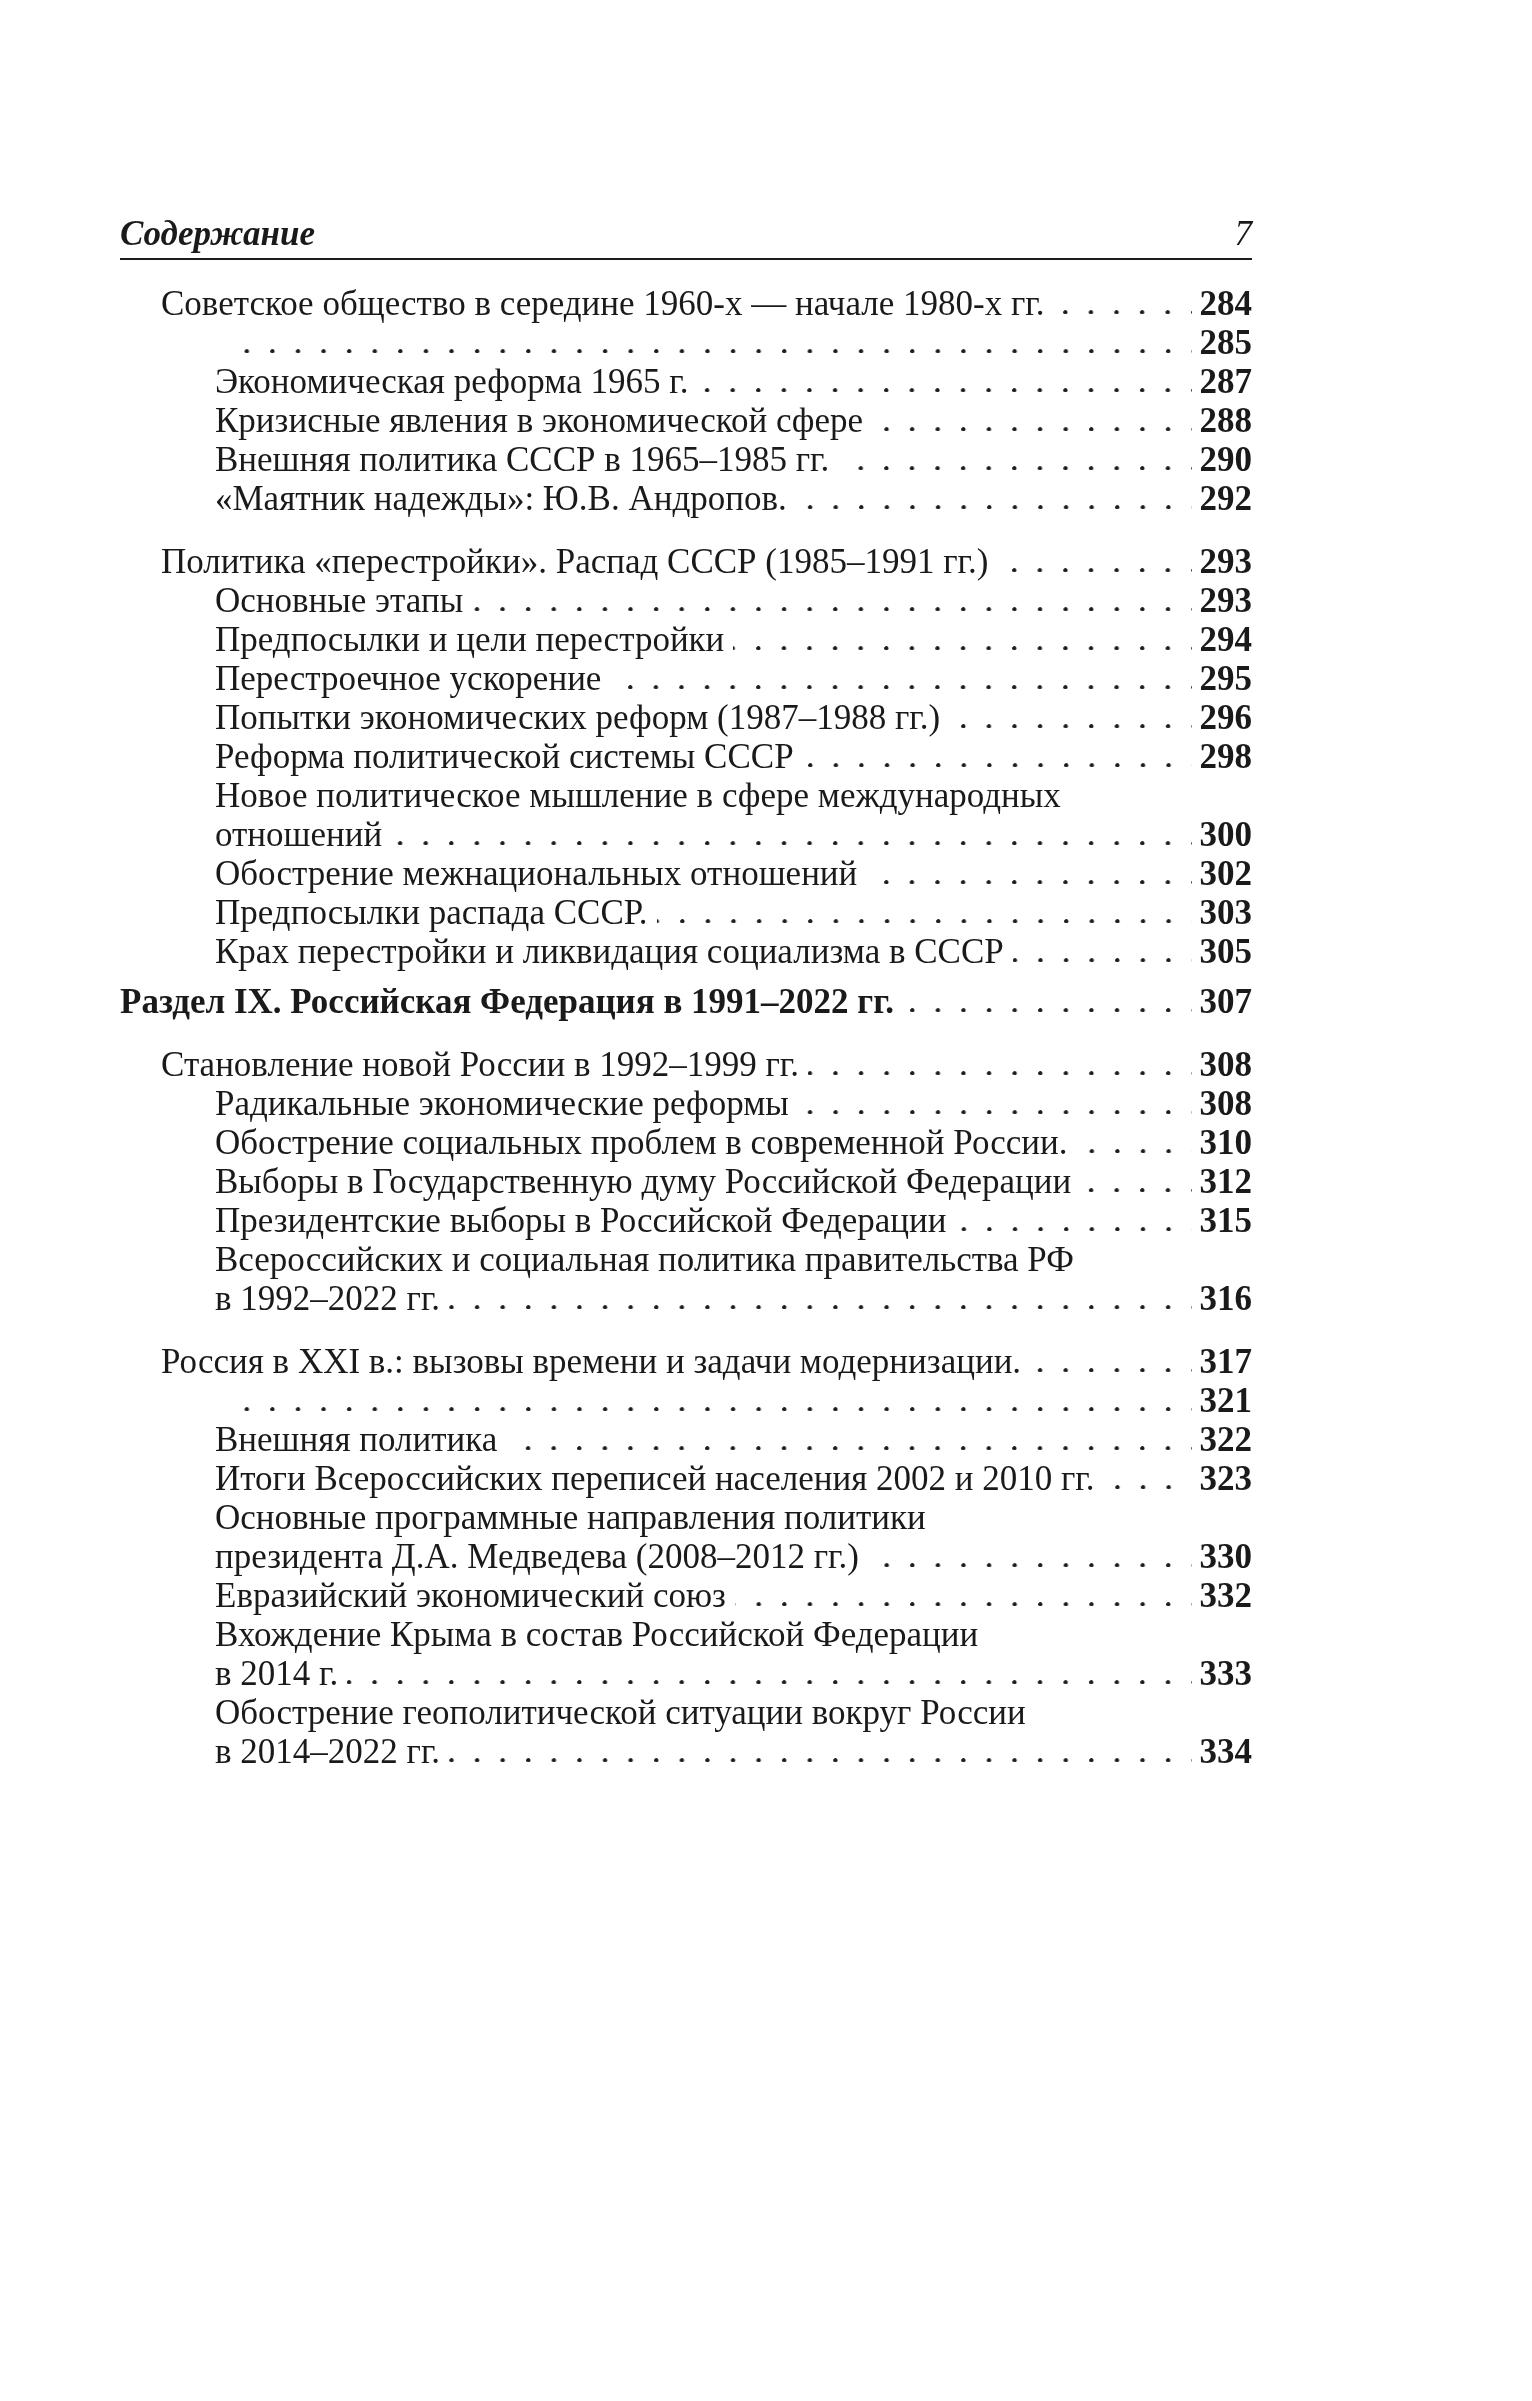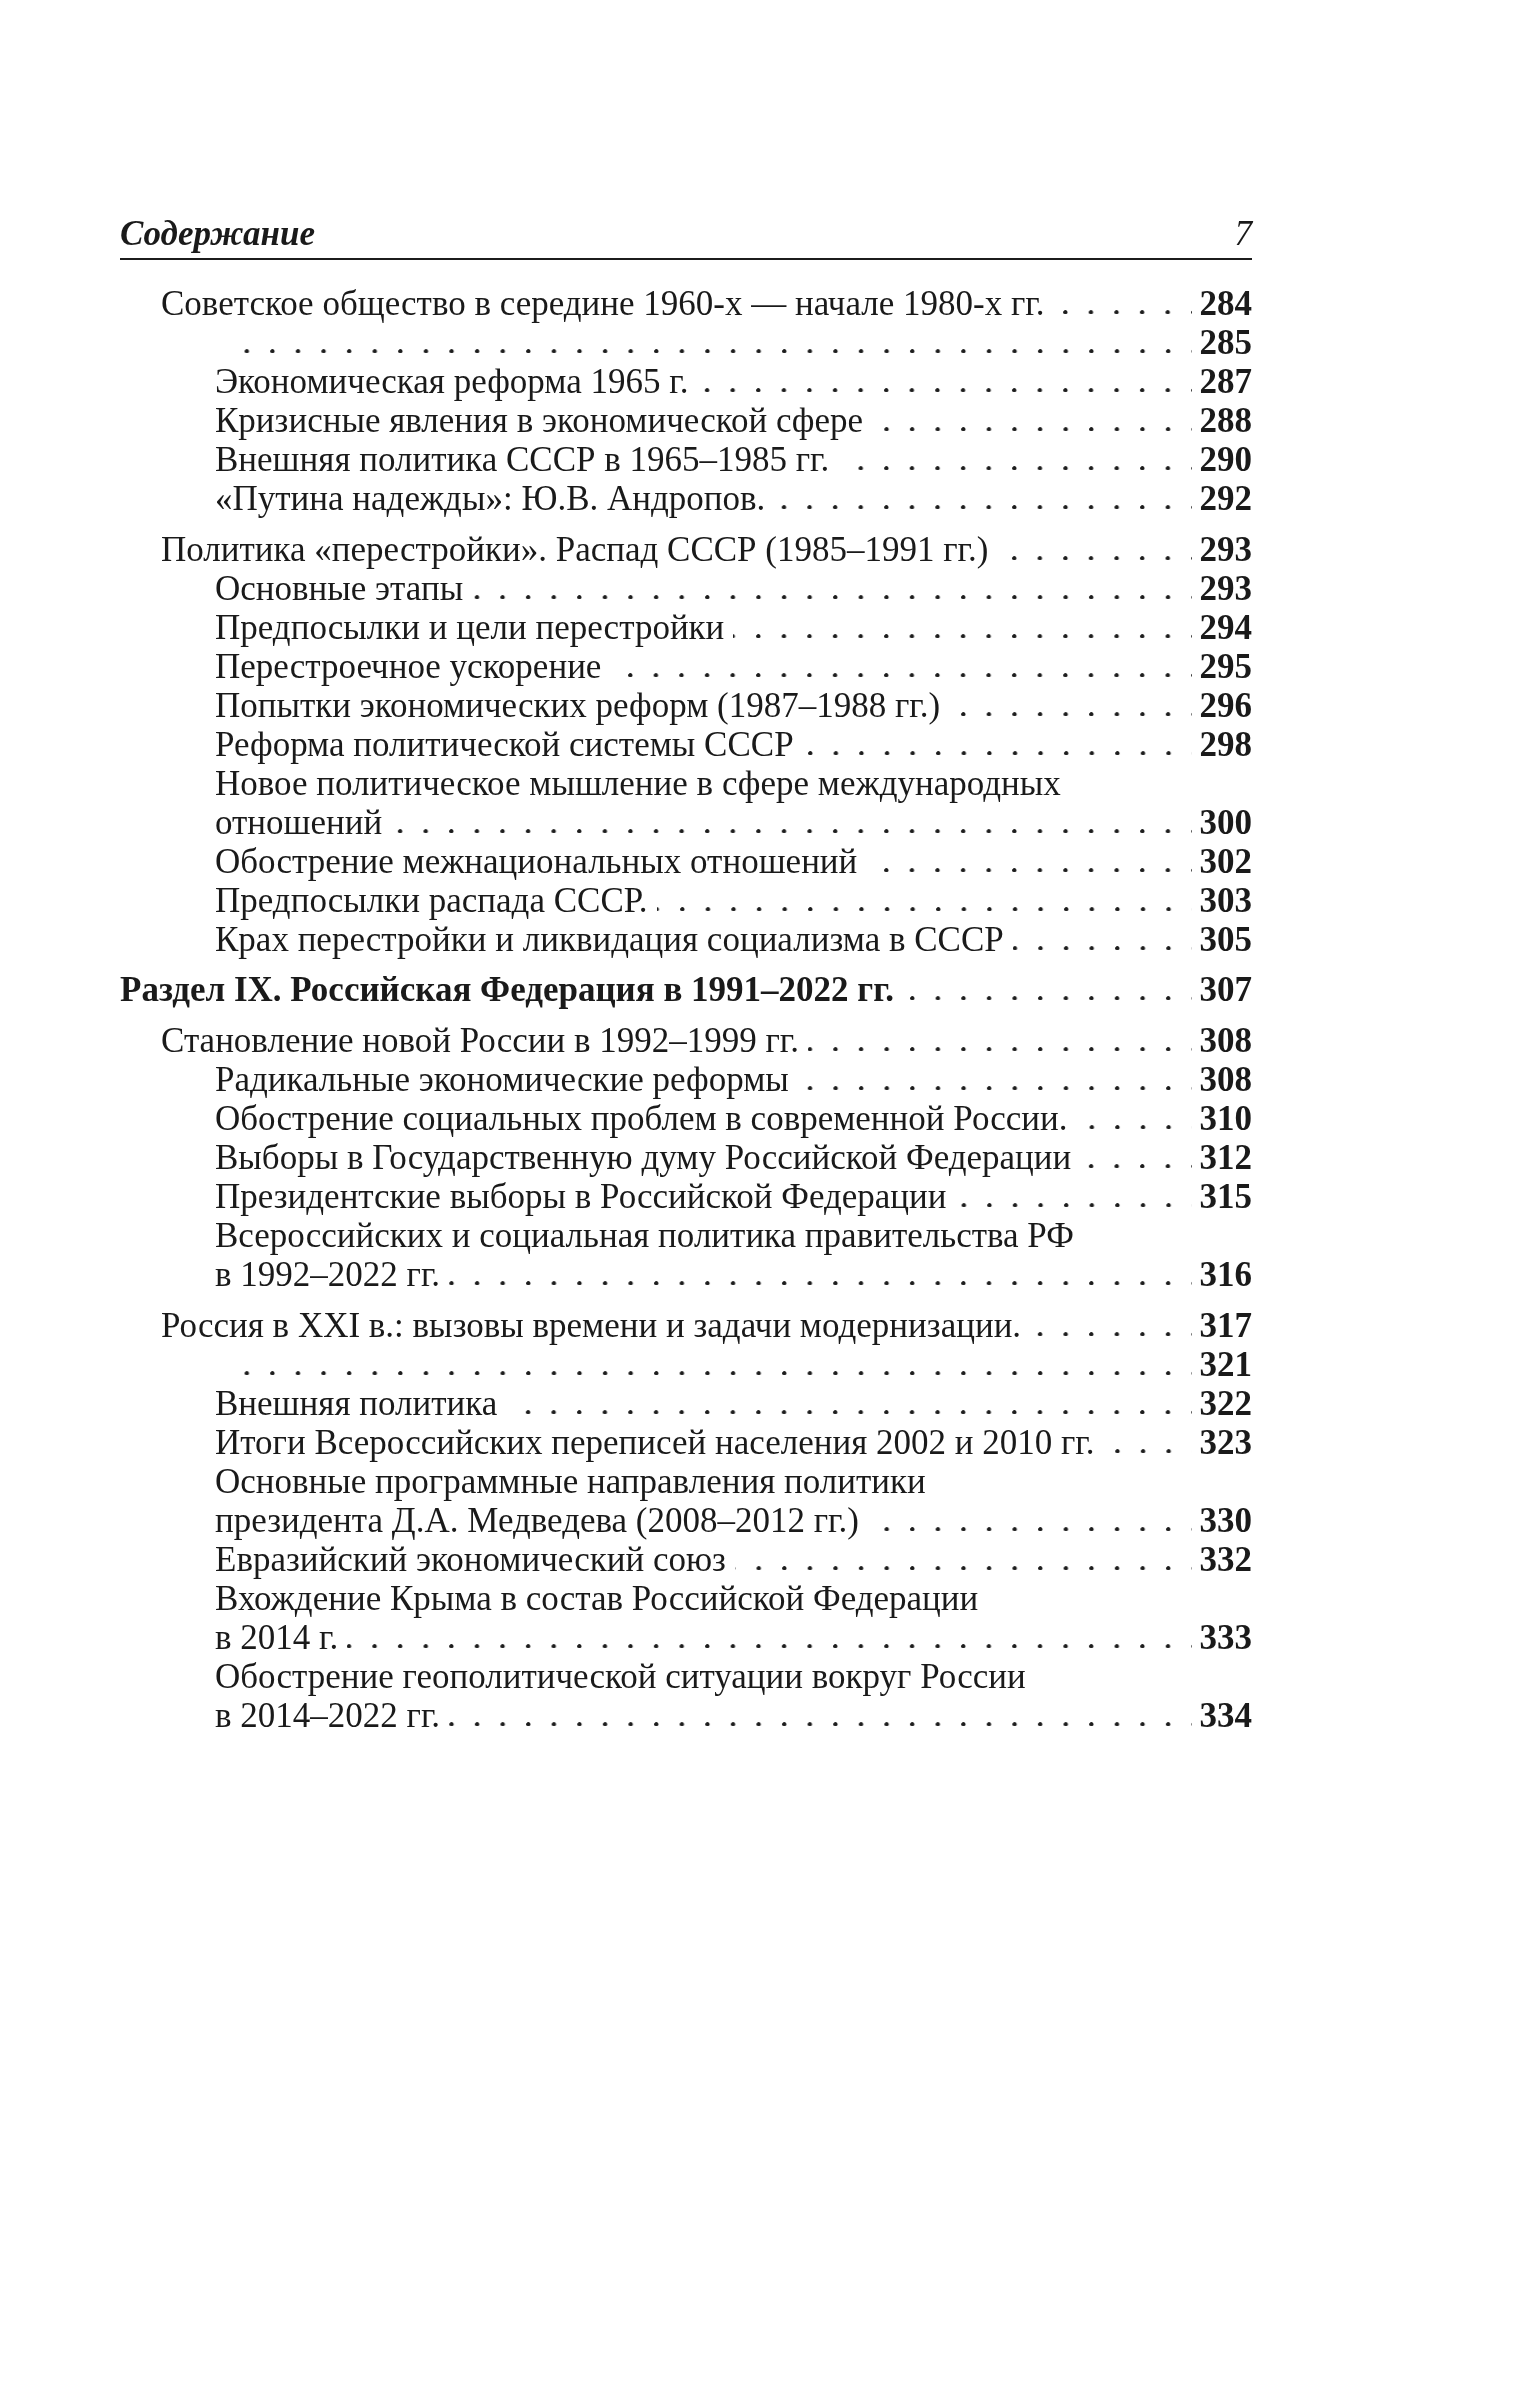--- a/index.html
+++ b/index.html
@@ -37,21 +37,21 @@
     margin-top: 3.7px;
     height: 2.7px;
     background: #1c1c1c;
   }
   
   .toc {
     margin-top: 24px;
     font-size: 35px;
     line-height: 39px;
   }
-  .toc-entry.gap   { margin-top: 12px; }
+  .toc-entry.gap   { margin-top: 24px; }
   .toc-entry.level-0.gap { margin-top: 11px; }
   .toc-entry.bold  { font-weight: bold; }
   .toc-entry.level-0 .toc-line { padding-left: 0; }
   .toc-entry.level-1 .toc-line { padding-left: 41px; }
   .toc-entry.level-2 .toc-line { padding-left: 95px; }
   .toc-line {
     display: flex;
     align-items: flex-start;
     white-space: nowrap;
   }
@@ -121,21 +121,21 @@
       </div>
       <div class="toc-entry level-2">
         <div class="toc-line">
           <span class="toc-text">Внешняя политика СССР в 1965–1985 гг.</span>
           <span class="leader"></span>
           <span class="pagenum">290</span>
         </div>
       </div>
       <div class="toc-entry level-2">
         <div class="toc-line">
-          <span class="toc-text">«Путина надежды»: Ю.В. Андропов.</span>
+          <span class="toc-text">«Маятник надежды»: Ю.В. Андропов.</span>
           <span class="leader"></span>
           <span class="pagenum">292</span>
         </div>
       </div>
       <div class="toc-entry level-1 gap">
         <div class="toc-line">
           <span class="toc-text">Политика «перестройки». Распад СССР (1985–1991 гг.)</span>
           <span class="leader"></span>
           <span class="pagenum">293</span>
         </div>

